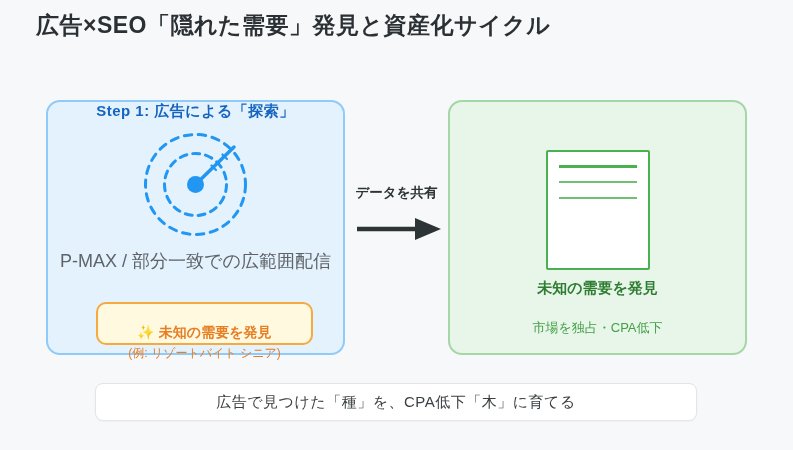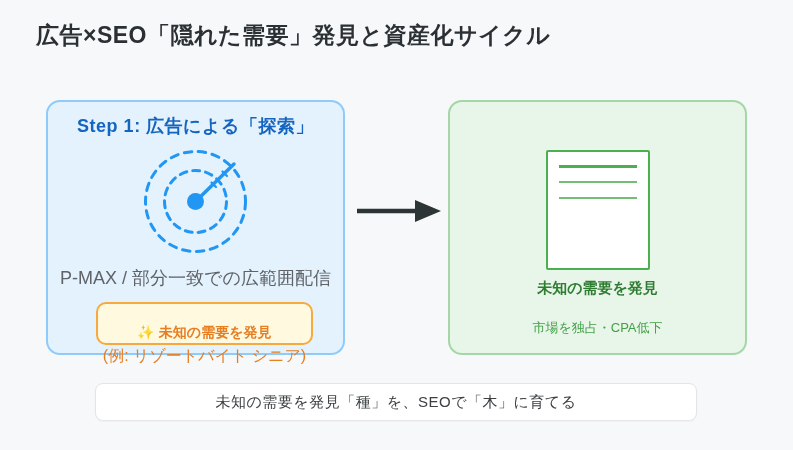--- a/index.html
+++ b/index.html
@@ -10,21 +10,21 @@
     width: 793px;
     height: 450px;
     position: relative;
     overflow: hidden;
     background: var(--page-bg, #f7f8f9);
     font-family: "Liberation Sans", "DejaVu Sans", sans-serif;
   }
   .title {
     position: absolute;
     left: 36px;
-    top: 20px;
+    top: 10px;
     margin: 0;
     font-size: 23px;
     font-weight: 700;
     color: var(--title-color, #2b3035);
     letter-spacing: 0.5px;
   }
   .step-box {
     position: absolute;
     top: 100px;
     width: 299px;
@@ -37,22 +37,21 @@
     left: 46px;
     background: var(--step1-bg, #e3f2fd);
     border: 2px solid var(--step1-border, #90caf9);
   }
   .step2 {
     left: 448px;
     background: var(--step2-bg, #e8f5e9);
     border: 2px solid var(--step2-border, #a5d6a7);
   }
   .step-heading {
-    margin-top: 12px;
-    font-size: 18px;
+    font-size: 15px;
     font-weight: 700;
     letter-spacing: 0.5px;
   }
   .step1 .step-heading { color: var(--step1-title, #1565c0); }
   .step2 .step-heading { color: var(--step2-title, #2e7d32); }
 
   .radar {
     display: block;
     margin: 6px auto 0;
     color: var(--radar-blue, #2196f3);
@@ -77,21 +76,21 @@
   .discovery-title {
     padding-top: 20px;
     font-size: 14px;
     font-weight: 700;
     color: var(--discovery-text, #e67e22);
     line-height: 1.25;
     white-space: nowrap;
   }
   .discovery-example {
     margin-top: 4px;
-    font-size: 16px;
+    font-size: 12px;
     color: var(--discovery-text, #e67e22);
     line-height: 1.3;
     white-space: nowrap;
   }
   .arrow-zone {
     position: absolute;
     left: 345px;
     top: 184px;
     width: 103px;
     text-align: center;
@@ -183,33 +182,34 @@
   <div class="discovery-box">
     <div class="discovery-title">
       <span>✨</span>
       <span>未知の需要を発見</span>
     </div>
     <div class="discovery-example">(例: リゾートバイト シニア)</div>
   </div>
 </div>
 
 <div class="arrow-zone">
+  <div class="arrow-label">データを共有</div>
   <svg class="arrow-svg" width="103" height="26" viewBox="0 0 103 26" aria-hidden="true">
     <line x1="12" y1="13" x2="72" y2="13" stroke="currentColor" stroke-width="4.5"></line>
     <polygon points="70,2 70,24 96,13" fill="currentColor"></polygon>
   </svg>
 </div>
 
 <div class="step-box step2">
 
   <div class="doc-icon">
     <div class="doc-line l1"></div>
     <div class="doc-line"></div>
     <div class="doc-line"></div>
   </div>
 
   <div class="doc-title">未知の需要を発見</div>
   <div class="doc-sub">市場を独占・CPA低下</div>
 </div>
 
 <div class="footer-box">
-  <span class="footer-text">未知の需要を発見「種」を、SEOで「木」に育てる</span>
+  <span class="footer-text">広告で見つけた「種」を、CPA低下「木」に育てる</span>
 </div>
 
 </body></html>

